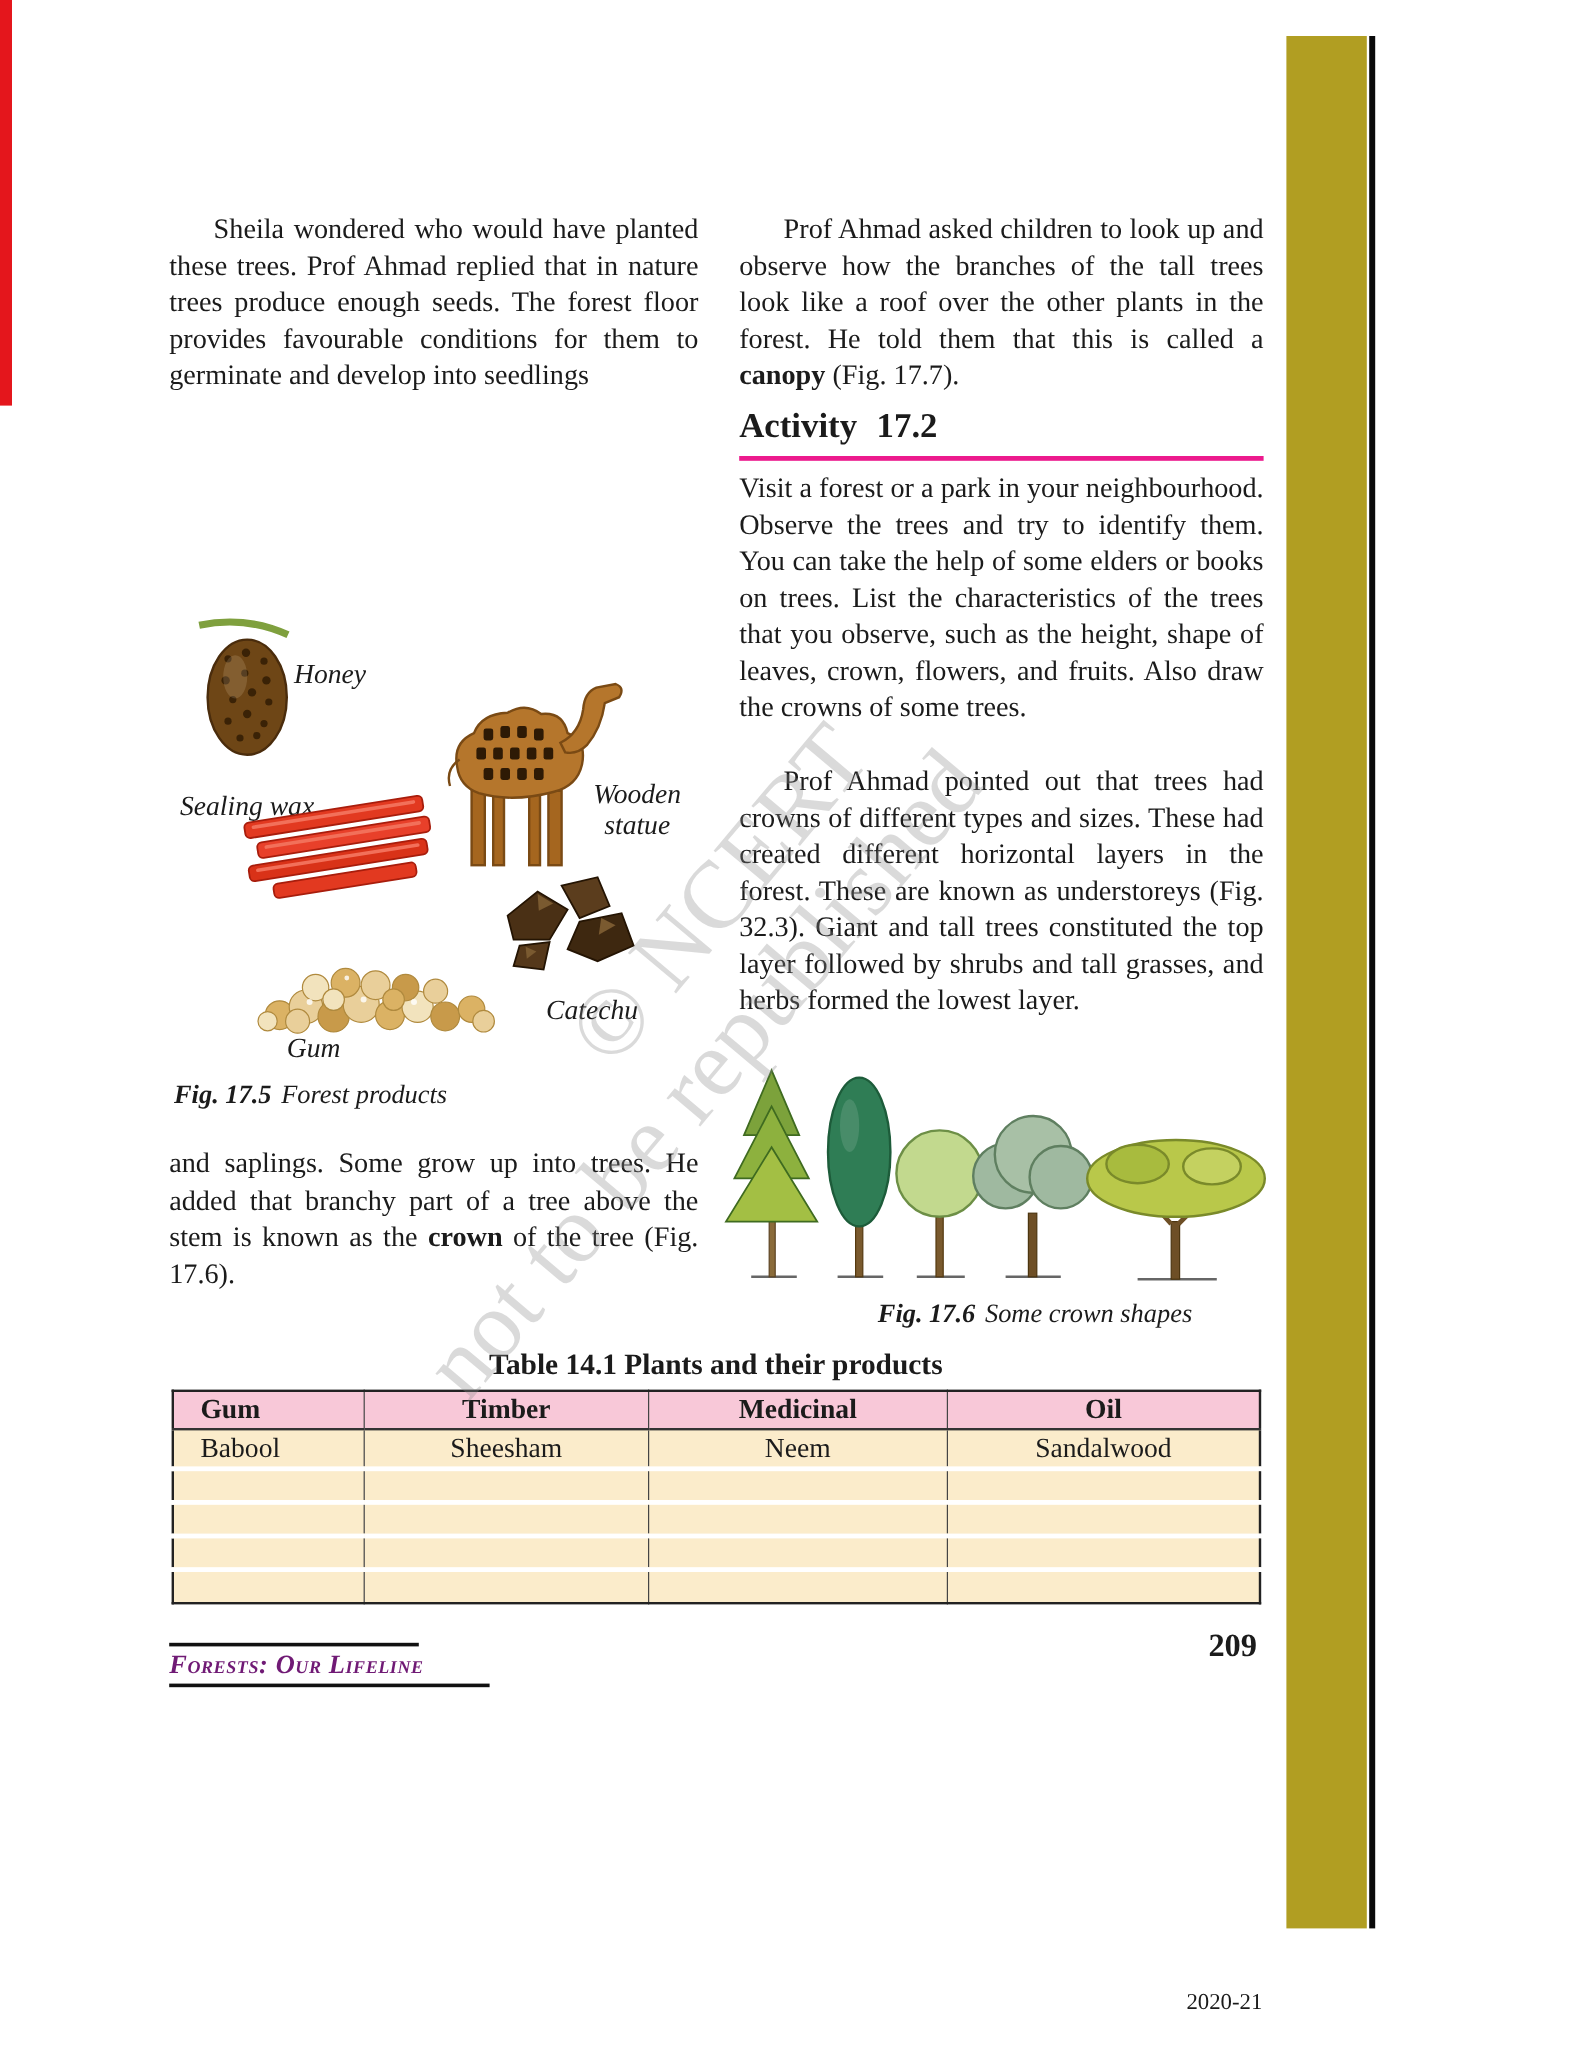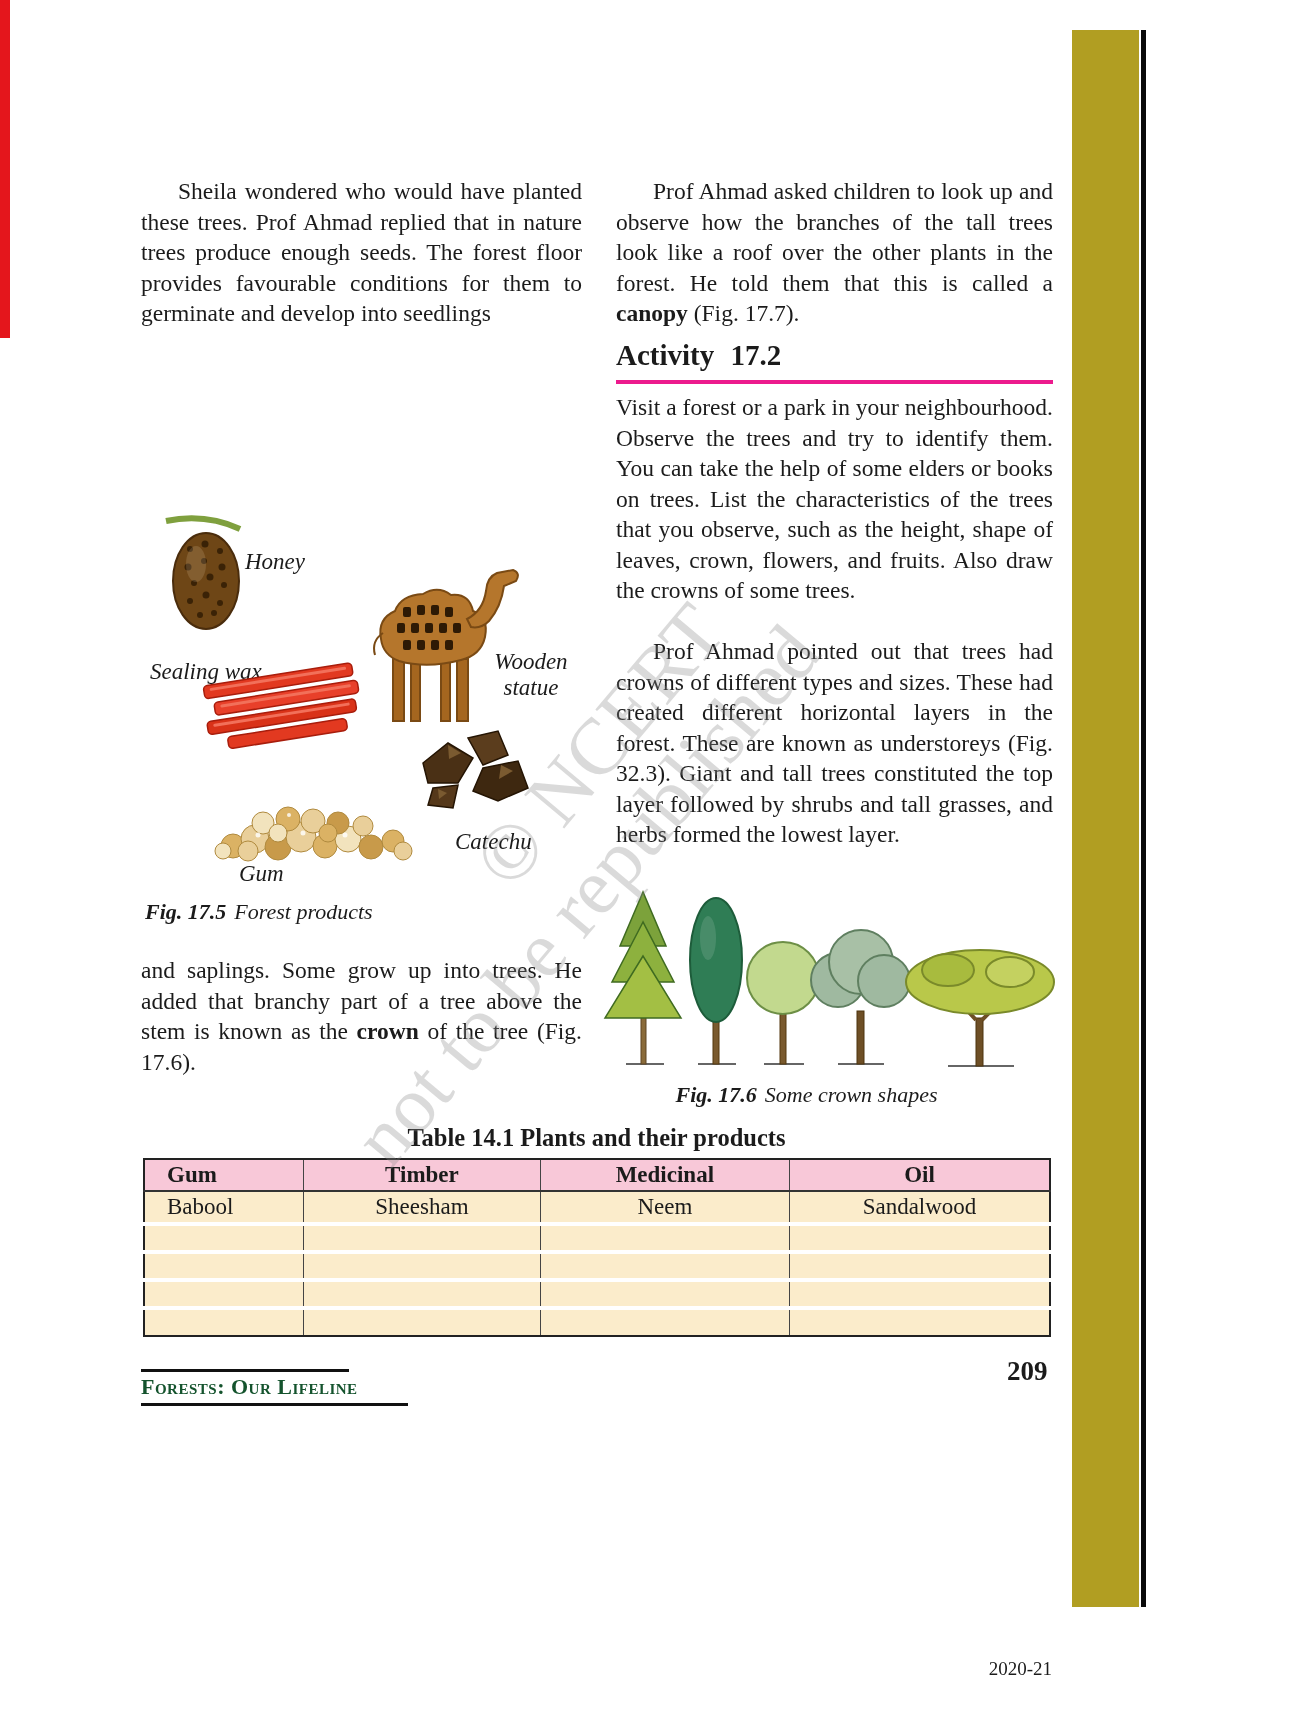--- a/index.html
+++ b/index.html
@@ -36,21 +36,21 @@
   
   .fig175 { left:145px; top:503px; width:440px; height:436px; }
   .figlabel { position:absolute; font-style:italic; font-size:23px; line-height:26px; }
   .prelines { white-space:pre-line; text-align:center; }
   .figcaption { position:absolute; width:100%; text-align:left; font-size:22px; font-style:italic; }
   .figcaption .cap-b { font-weight:bold; }
   .figcaption .cap-t { margin-left:8px; }
 
   
   .fig176 { left:598px; top:878px; width:462px; height:200px; }
-  .fig176-cap { left:588px; top:1082px; width:437px; text-align:center; font-size:22px; font-style:italic; }
+  .fig176-cap { left:644px; top:1082px; width:437px; text-align:center; font-size:22px; font-style:italic; }
   .fig176-cap .cap-b { font-weight:bold; }
   .fig176-cap .cap-t { margin-left:8px; }
 
   
   .table-title { left:141px; top:1124px; width:911px; text-align:center; font-size:24.5px; font-weight:bold; }
   .tblwrap { left:143px; top:1158px; width:908px; }
   table.products { width:100%; border-collapse:collapse; border:2px solid #222; background:#fff; }
   table.products th, table.products td {
     border-left:1.3px solid #444;
     font-size:23px;
@@ -63,21 +63,21 @@
     background:#f8c8d8;
     font-weight:bold;
     border-bottom:2px solid #333;
     height:31px;
   }
   table.products td { background:#fbeccb; border-top:4.5px solid #ffffff;text-align:center; }
   table.products tr:first-child td { border-top:none; }
 
   
   .footer-rule-top { left:141px; top:1369px; width:208px; height:3px; background:#111; }
-  .footer-title { left:141px; top:1374px; font-variant:small-caps; font-weight:bold; font-size:22px; color:#14532d; letter-spacing:0.5px; }
+  .footer-title { left:141px; top:1374px; font-variant:small-caps; font-weight:bold; font-size:22px; color:#701a75; letter-spacing:0.5px;font-style:italic; }
   .footer-rule-bottom { left:141px; top:1403px; width:267px; height:3px; background:#111; }
   .page-number { left:1007px; top:1356px; font-size:27px; font-weight:bold; }
   .year-note { left:141px; top:1658px; width:911px; text-align:right; font-size:19px; }
 
   
   .wm { position:absolute; color:rgba(140,140,140,0.32); font-size:80px; white-space:nowrap; pointer-events:none; font-family:"Liberation Serif", serif; }
   .wm1 { left:430px; top:700px; transform:rotate(-50deg); }
   .wm2 { left:250px; top:850px; transform:rotate(-50deg); }
 </style>
 </head>

